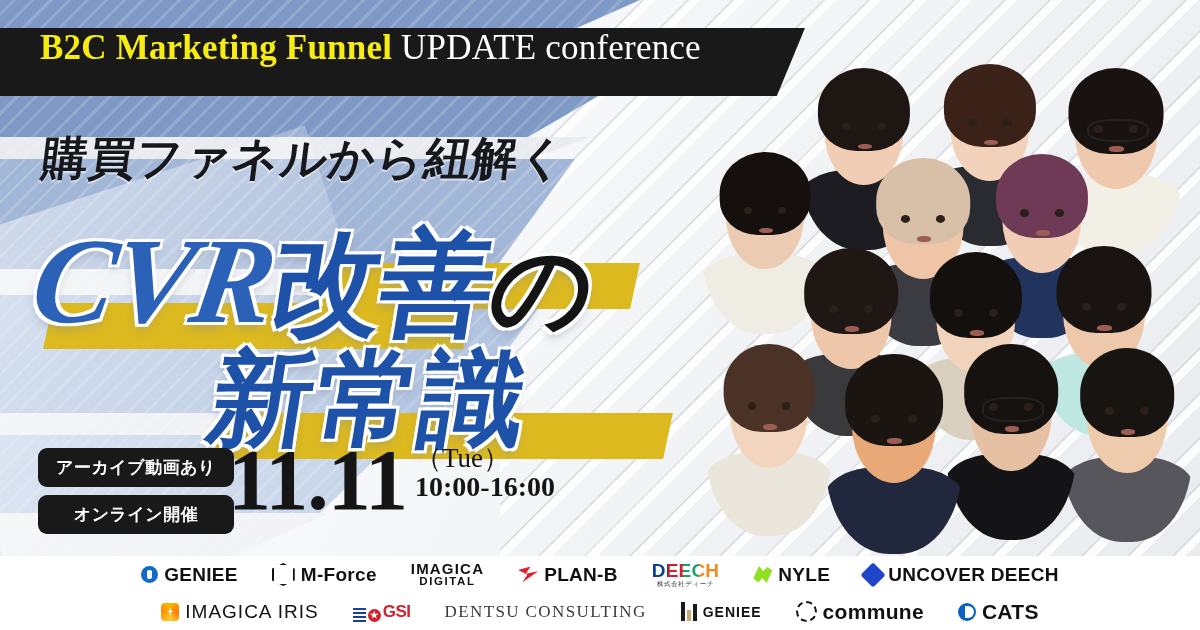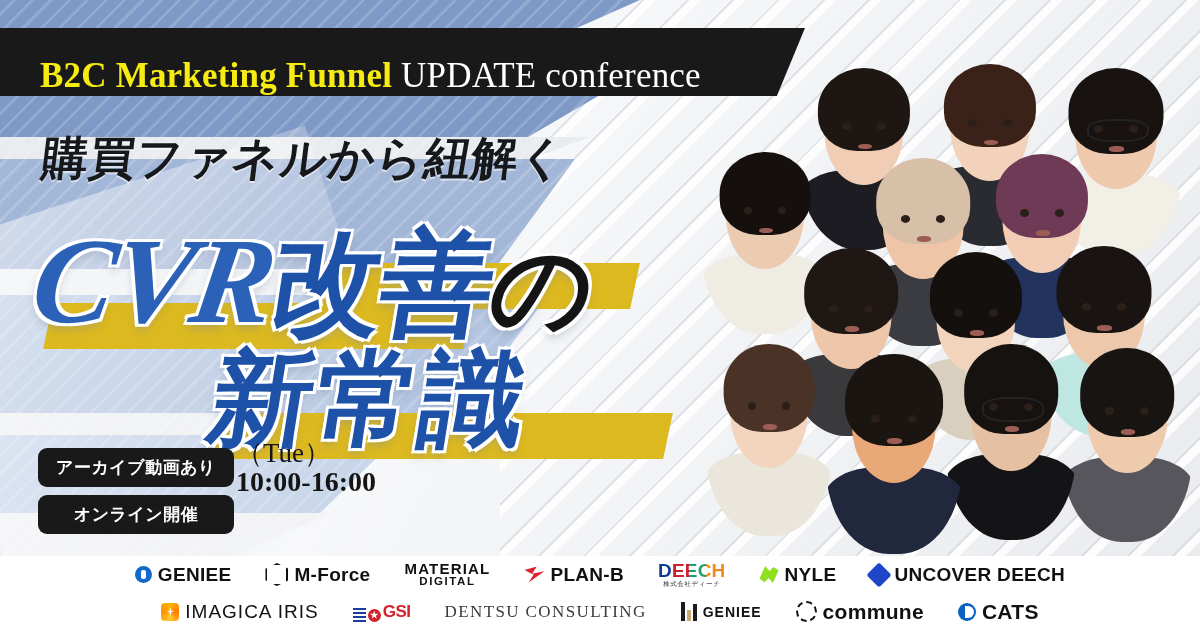--- a/index.html
+++ b/index.html
@@ -67,21 +67,21 @@
     position:absolute;left:-40px;top:180px;width:420px;height:420px;
     background:linear-gradient(135deg,rgba(255,255,255,.55),rgba(255,255,255,0));
     transform:rotate(-18deg);pointer-events:none;
   }
 
   
   .titlebar{
     position:absolute;left:0;top:28px;width:805px;height:68px;
     background:#191919;
     clip-path:polygon(0 0,100% 0,96.5% 100%,0 100%);
-    display:flex;align-items:flex-end;
+    display:flex;align-items:flex-start;
   }
   .titlebar .t-inner{
     margin-left:40px;white-space:nowrap;
     font-family:"Liberation Serif","DejaVu Serif",serif;
     font-weight:700;font-size:35px;letter-spacing:.2px;
   }
   .t-yellow{color:#f7ec12;}
   .t-white{color:#ffffff;font-weight:400;}
 
   
@@ -368,40 +368,41 @@
     </div>
     <div class="hl-line hl2">新常識</div>
   </div>
 
   <div class="badges">
     <div class="badge">アーカイブ動画あり</div>
     <div class="badge">オンライン開催</div>
   </div>
 
   <div class="datebox">
+    <div class="dnum">11.11</div>
     <div class="dright">
       <span class="dday">（Tue）</span>
       <span class="dtime">10:00-16:00</span>
     </div>
   </div>
 
   <div class="footer">
 
     <div class="logorow">
       <div class="logo">
         <span class="mark m-geniee"></span>
         <span class="lg-txt">GENIEE</span>
       </div>
       <div class="logo">
         <span class="mark m-hex"></span>
         <span class="lg-txt">M-Force</span>
       </div>
       <div class="logo">
         <span class="m-material">
-          <span>MATERIAL</span>
+          <span>IMAGICA</span>
           <small>DIGITAL</small>
         </span>
       </div>
       <div class="logo">
         <span class="mark m-planb"></span>
         <span class="lg-txt">PLAN-B</span>
       </div>
       <div class="logo">
         <span class="m-deech">
           <b>DEECH</b>

